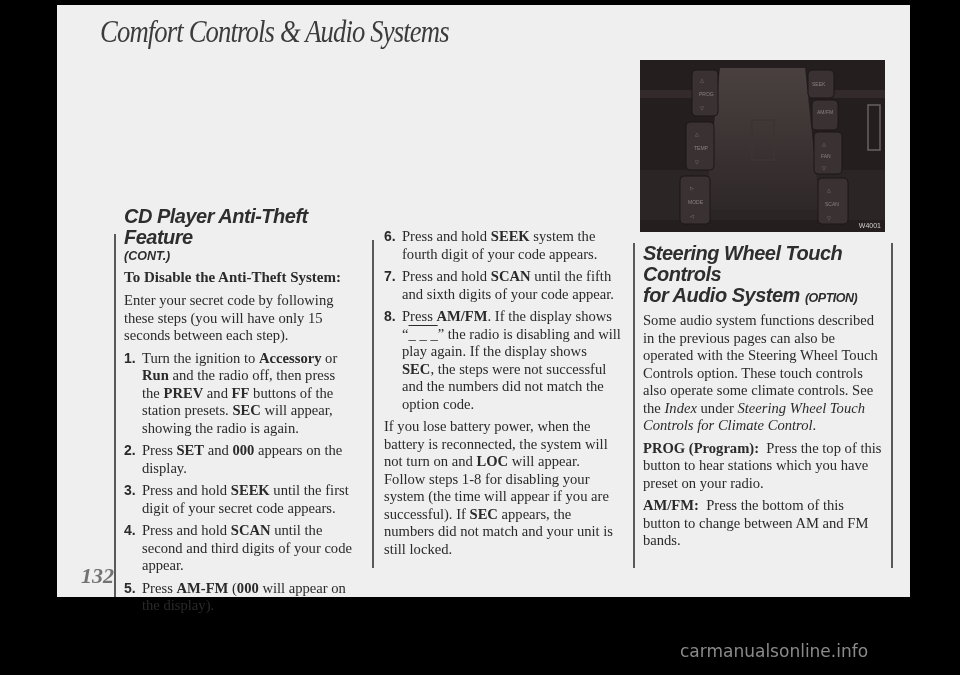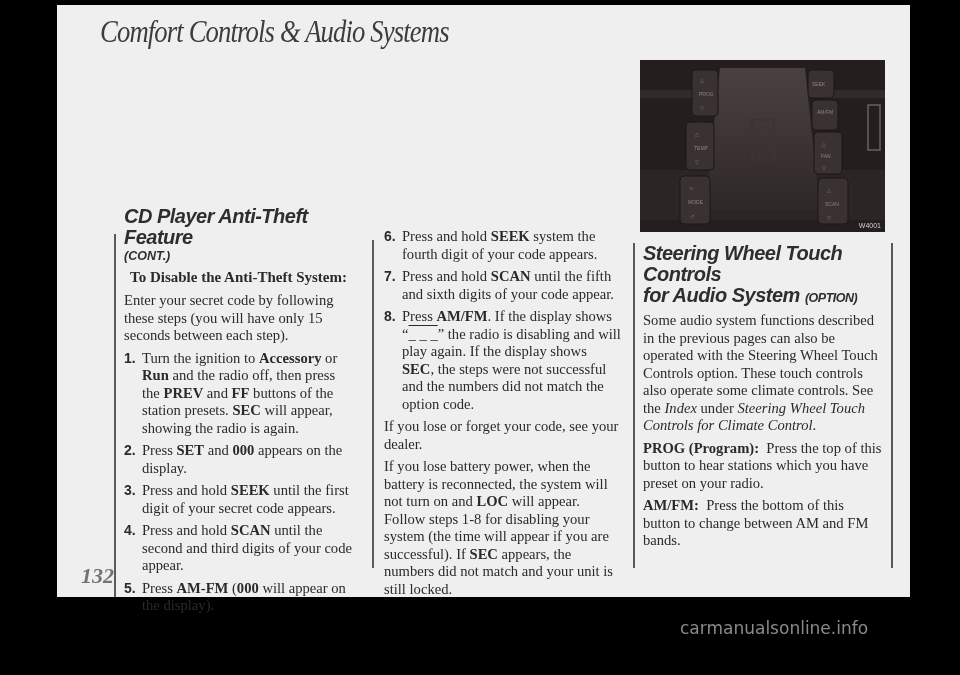--- a/index.html
+++ b/index.html
@@ -9,29 +9,29 @@
   .title { position:absolute; left:100px; top:14px; font-family:"Liberation Serif", serif;
            font-style:italic; font-size:31px; letter-spacing:-1px; color:#3c3c3c; transform:scaleX(0.86);
            transform-origin:left top; font-weight:normal; white-space:nowrap; }
   .rule { position:absolute; width:2px; background:#5a5a5a; }
   .pagenum { position:absolute; left:81px; top:563px; font-style:italic; font-size:22px; font-weight:bold; color:#737373; }
   .col { position:absolute; font-size:14.6px; line-height:17.5px; }
   .col p { margin:0 0 5px 0; }
   .sec-h { font-family:"Liberation Sans", sans-serif; font-style:italic; font-weight:bold; font-size:20px;
            letter-spacing:-0.5px; color:#2e2e2e; line-height:21px; }
   .sec-sub { font-family:"Liberation Sans", sans-serif; font-style:italic; font-weight:bold; font-size:12.5px; color:#2e2e2e; }
-  .subh { font-weight:bold; font-size:15px; margin:3px 0 6px 6px; }
+  .subh { font-weight:bold; font-size:15px; margin:3px 0 6px 0; }
   ol.steps { list-style:none; margin:0; padding:0; }
   ol.steps li { position:relative; padding-left:18px; margin-bottom:5px; }
   ol.steps li .num { position:absolute; left:0; top:0; font-family:"Liberation Sans", sans-serif; font-weight:bold; font-size:14px; }
   b { font-weight:bold; }
   i { font-style:italic; }
   .photo { position:absolute; left:640px; top:60px; width:245px; height:172px; background:#2a2424; overflow:hidden; }
   .photo .code { position:absolute; right:4px; bottom:3px; font-family:"Liberation Sans", sans-serif; font-size:7px; color:#cfcfcf; }
-  .watermark { position:absolute; left:680px; top:618px; font-family:"DejaVu Sans", sans-serif; font-size:17px; color:#8a8a8a; }
+  .watermark { position:absolute; left:680px; top:641px; font-family:"DejaVu Sans", sans-serif; font-size:17px; color:#8a8a8a; }
   .dash { text-decoration:overline; }
 </style>
 </head>
 <body>
 
 <div class="page"></div>
 
 <div class="title">Comfort Controls &amp; Audio Systems</div>
 
 <div class="rule" style="left:114px; top:234px; height:363px;"></div>
@@ -54,21 +54,20 @@
     <li><span class="num">5.</span><span>Press </span><b>AM-FM</b><span> (</span><b>000</b><span> will appear on the display).</span></li>
   </ol>
 </div>
 
 <div class="col" style="left:384px; top:228px; width:238px;">
   <ol class="steps">
     <li><span class="num">6.</span><span>Press and hold </span><b>SEEK</b><span> system the fourth digit of your code appears.</span></li>
     <li><span class="num">7.</span><span>Press and hold </span><b>SCAN</b><span> until the fifth and sixth digits of your code appear.</span></li>
     <li><span class="num">8.</span><span>Press </span><b>AM/FM</b><span>. If the display shows “</span><span class="dash">_ _ _</span><span>” the radio is disabling and will play again. If the display shows </span><b>SEC</b><span>, the steps were not successful and the numbers did not match the option code.</span></li>
   </ol>
-  <p>If you lose or forget your code, see your dealer.</p>
   <p><span>If you lose battery power, when the battery is reconnected, the system will not turn on and </span><b>LOC</b><span> will appear. Follow steps 1-8 for disabling your system (the time will appear if you are successful). If </span><b>SEC</b><span> appears, the numbers did not match and your unit is still locked.</span></p>
 </div>
 
 <div class="photo">
   <svg width="245" height="172" viewBox="0 0 245 172">
     <defs>
       <linearGradient id="pad" x1="0" y1="0" x2="0" y2="1">
         <stop offset="0" stop-color="#4a4040"></stop>
           <stop offset="1" stop-color="#2f2828"></stop>
       </linearGradient>

